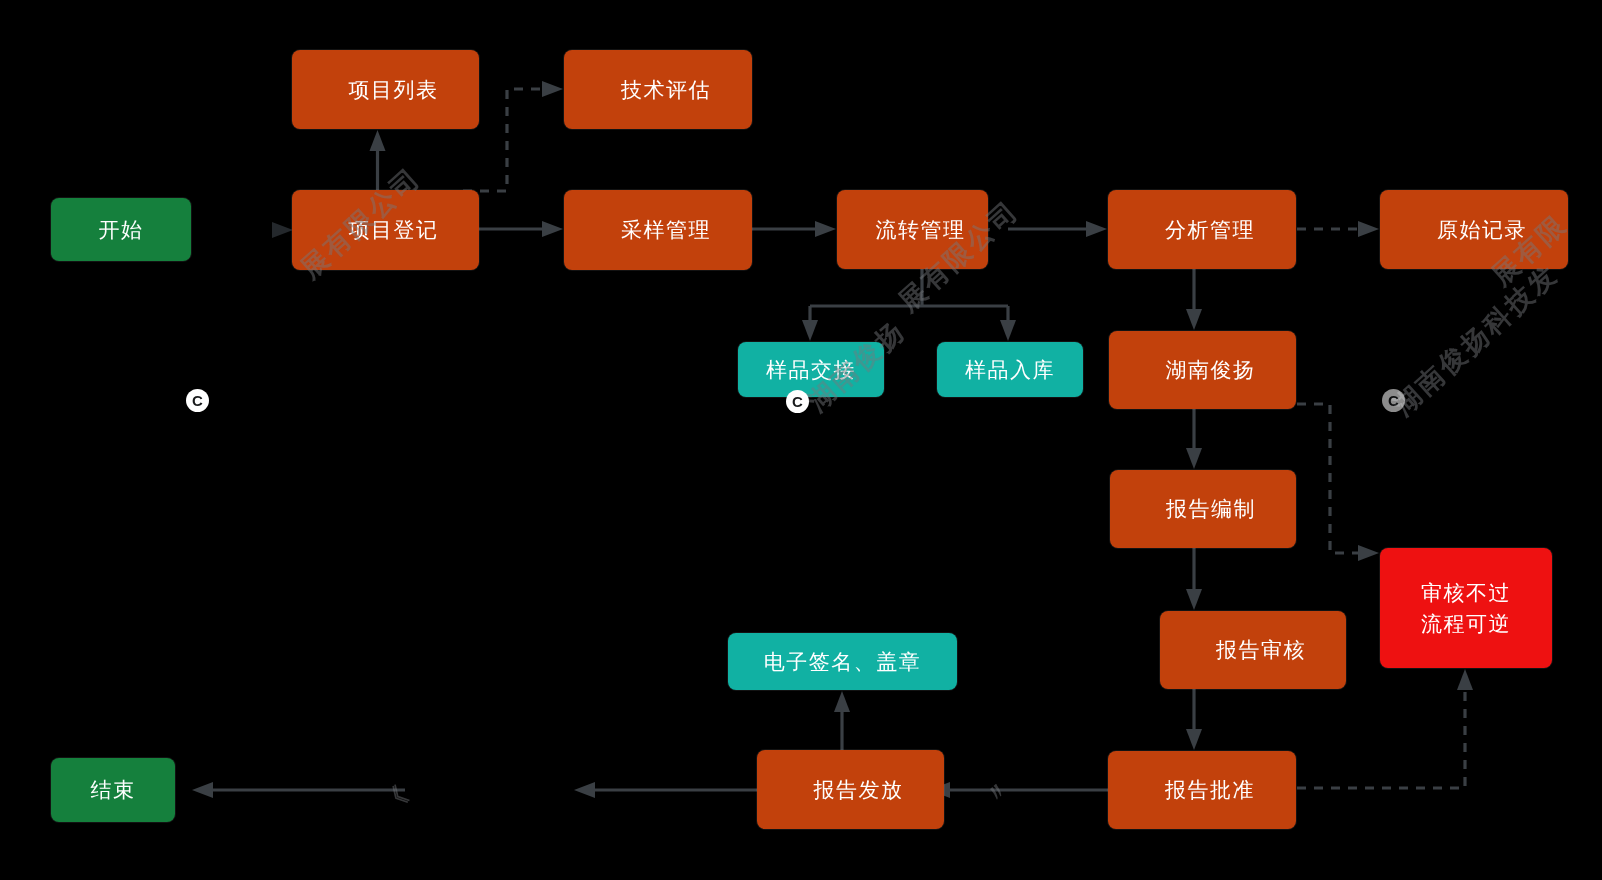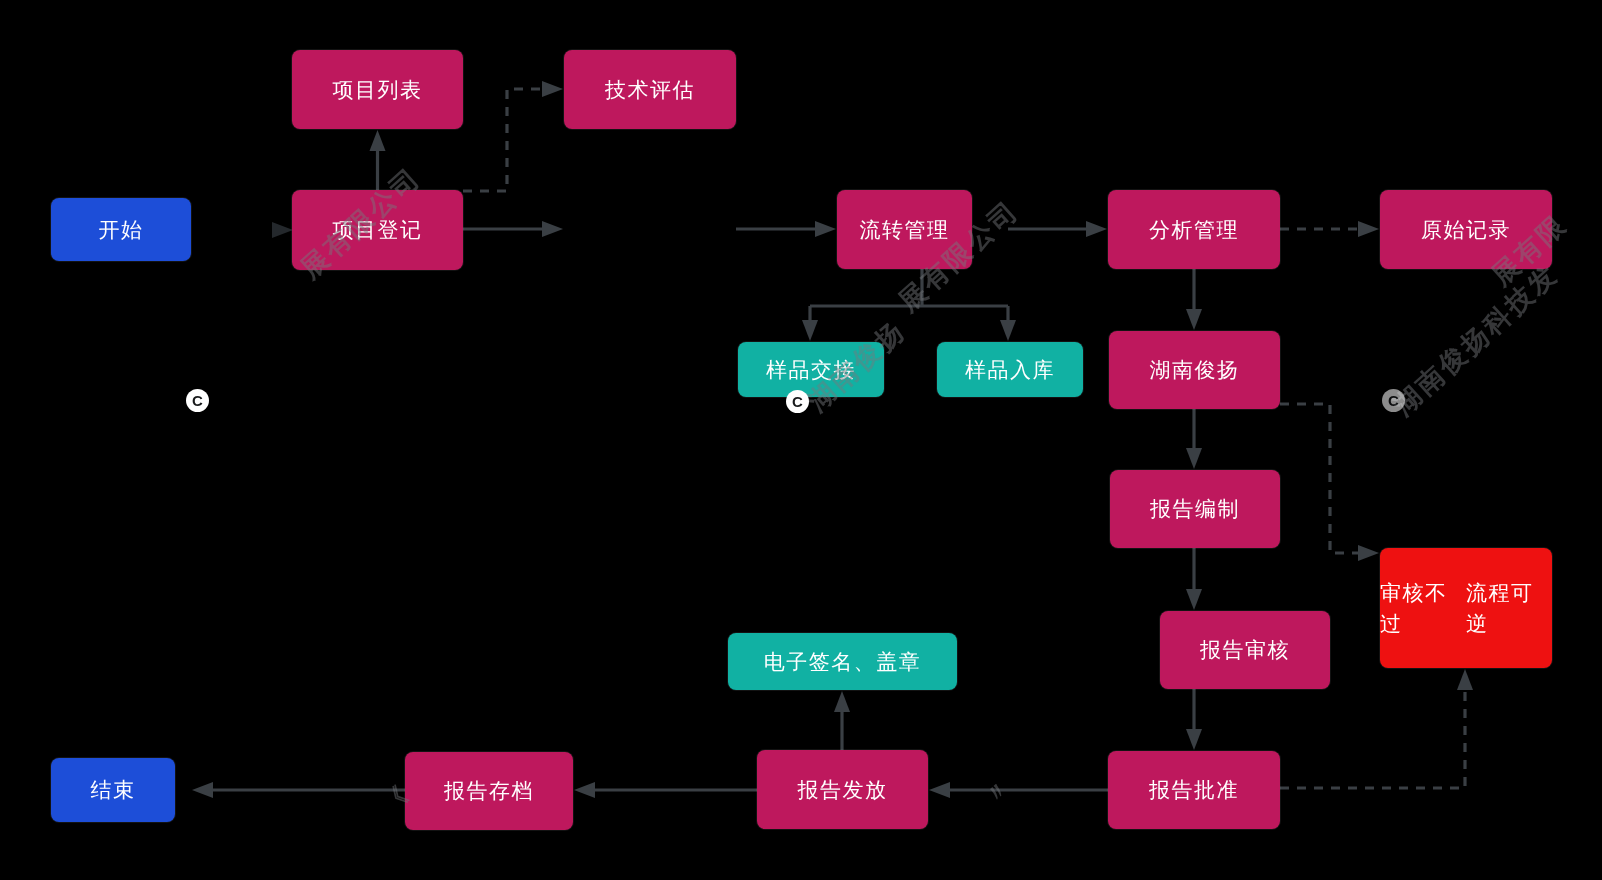--- a/index.html
+++ b/index.html
@@ -10,24 +10,24 @@
   .wires{position:absolute;left:0;top:0;width:1602px;height:880px;z-index:1;}
   .wires .ln{stroke:#3a3f44;stroke-width:3.2;fill:none;}
   .wires .dash{stroke:#3a3f44;stroke-width:3.2;fill:none;stroke-dasharray:9 8;}
   .wires .hd{fill:#3a3f44;stroke:none;}
   .wires .hd-dim{fill:#24282c;stroke:none;}
   .node{
     position:absolute;z-index:2;display:flex;align-items:center;justify-content:center;
     color:#ffffff;font-size:21px;letter-spacing:1.5px;border-radius:8px;
     box-shadow:0 0 0 1px rgba(255,255,255,0.07);
   }
-  .blue{background:#be185d;}
+  .blue{background:#c2410c;padding-left:16px;}
   .teal{background:#11b1a3;}
-  .orange{background:#1d4ed8;text-align:right;}
-  .red{background:#ee1111;flex-direction:row;line-height:31px;}
+  .orange{background:#15803d;text-align:right;}
+  .red{background:#ee1111;flex-direction:column;line-height:31px;}
   .wm{position:absolute;z-index:3;pointer-events:none;}
   .wm-frag{
     position:absolute;color:rgba(118,120,124,0.46);font-size:27px;letter-spacing:3px;
     transform:rotate(-42deg);transform-origin:0 50%;white-space:nowrap;font-weight:bold;
   }
   .wm-badge{
     position:absolute;width:23px;height:23px;border-radius:50%;background:#ffffff;
     color:#17191b;font-size:15px;font-weight:bold;display:flex;align-items:center;justify-content:center;
   }
   .wm-badge.dim{opacity:0.55;}
@@ -76,35 +76,35 @@
     <path class="dash" d="M1280,404 H1330 V553 H1361"></path>
     <polygon class="hd" points="1379,553 1358,545 1358,561"></polygon>
     <path class="dash" d="M1280,788 H1465 V687"></path>
     <polygon class="hd" points="1465,669 1457,690 1473,690"></polygon>
   </svg>
 
   <div class="node orange" style="left:51px;top:198px;width:140px;height:63px">开始</div>
   <div class="node blue" style="left:292px;top:50px;width:171px;height:79px">项目列表</div>
   <div class="node blue" style="left:564px;top:50px;width:172px;height:79px">技术评估</div>
   <div class="node blue" style="left:292px;top:190px;width:171px;height:80px">项目登记</div>
+  <div class="node blue" style="left:564px;top:190px;width:172px;height:80px">采样管理</div>
   <div class="node blue" style="left:837px;top:190px;width:135px;height:79px">流转管理</div>
   <div class="node blue" style="left:1108px;top:190px;width:172px;height:79px">分析管理</div>
   <div class="node blue" style="left:1380px;top:190px;width:172px;height:79px">原始记录</div>
   <div class="node teal" style="left:738px;top:342px;width:146px;height:55px">样品交接</div>
   <div class="node teal" style="left:937px;top:342px;width:146px;height:55px">样品入库</div>
   <div class="node blue" style="left:1109px;top:331px;width:171px;height:78px">湖南俊扬</div>
   <div class="node blue" style="left:1110px;top:470px;width:170px;height:78px">报告编制</div>
   <div class="node red" style="left:1380px;top:548px;width:172px;height:120px">
     <span>审核不过</span>
     <span>流程可逆</span>
   </div>
   <div class="node blue" style="left:1160px;top:611px;width:170px;height:78px">报告审核</div>
   <div class="node teal" style="left:728px;top:633px;width:229px;height:57px">电子签名、盖章</div>
   <div class="node blue" style="left:757px;top:750px;width:171px;height:79px">报告发放</div>
-  <div class="node blue" style="left:405px;top:752px;width:168px;height:78px">报告存档</div>
   <div class="node blue" style="left:1108px;top:751px;width:172px;height:78px">报告批准</div>
   <div class="node orange" style="left:51px;top:758px;width:124px;height:64px">结束</div>
 
   <div class="wm" style="left:0;top:0;width:1602px;height:880px">
     <span class="wm-frag" style="left:305px;top:255px">展有限公司</span>
     <span class="wm-frag" style="left:903px;top:288px">展有限公司</span>
     <span class="wm-frag" style="left:812px;top:388px">湖南俊扬</span>
     <span class="wm-frag" style="left:1398px;top:392px">湖南俊扬科技发</span>
     <span class="wm-frag" style="left:1496px;top:262px">展有限</span>
     <span class="wm-frag" style="left:386px;top:792px;font-size:24px">《</span>

